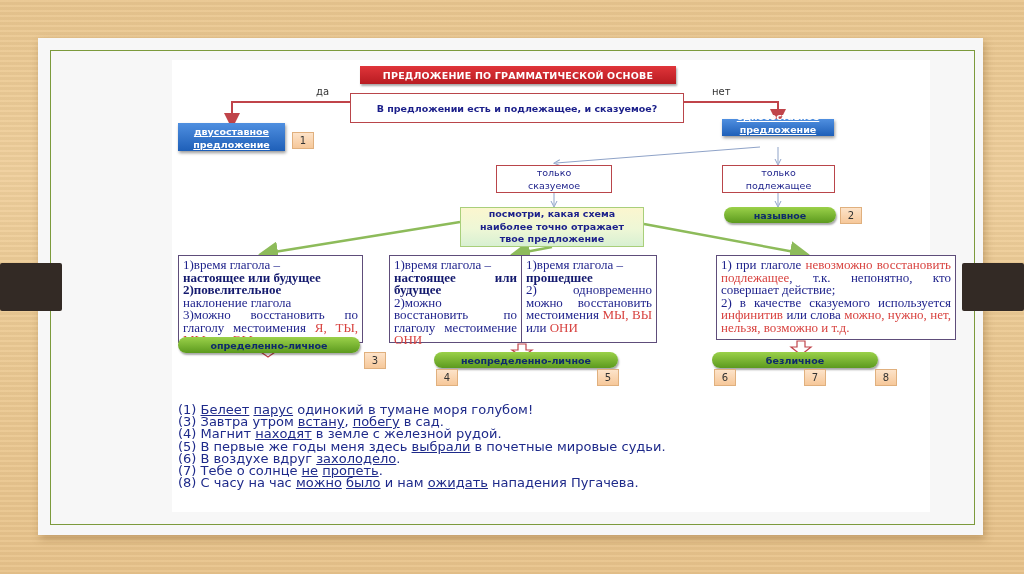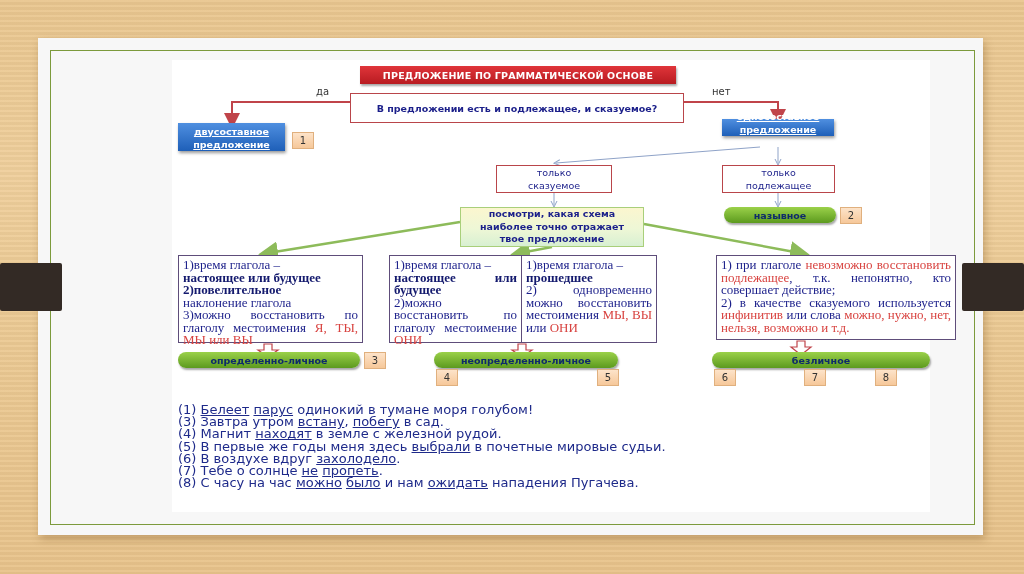--- a/index.html
+++ b/index.html
@@ -89,23 +89,23 @@
   .rule-box {
     background: #fff; border: 1.5px solid #5e4d7a;
     color: #1b1f8a; font-size: 13px; line-height: 12.5px; padding: 3px 4px; text-align: justify; font-family: Liberation Serif, serif;
   }
   .rule-box b { color: #141a6e; }
   .red { color: #d8423f; }
   .rule-a { left: 178px; top: 255px; width: 185px; height: 88px; }
   .rule-b1 { left: 389px; top: 255px; width: 133px; height: 88px; }
   .rule-b2 { left: 521px; top: 255px; width: 136px; height: 88px; }
   .rule-c { left: 716px; top: 255px; width: 240px; height: 85px; }
-  .btn-opr { left: 178px; top: 352px; width: 182px; height: 16px; }
+  .btn-opr { left: 178px; top: 337px; width: 182px; height: 16px; }
   .btn-neopr { left: 434px; top: 352px; width: 184px; height: 16px; }
-  .btn-bezl { left: 712px; top: 352px; width: 218px; height: 16px; }
+  .btn-bezl { left: 712px; top: 352px; width: 166px; height: 16px; }
   .examples {
     left: 178px; top: 404px; width: 520px;
     color: #1e2a8a; font-size: 13px; line-height: 12.2px;
   }
   .examples .line { white-space: nowrap; }
   .examples u { text-decoration: underline; text-decoration-color: #1e2a8a; }
 </style>
 </head>
 <body>
 

